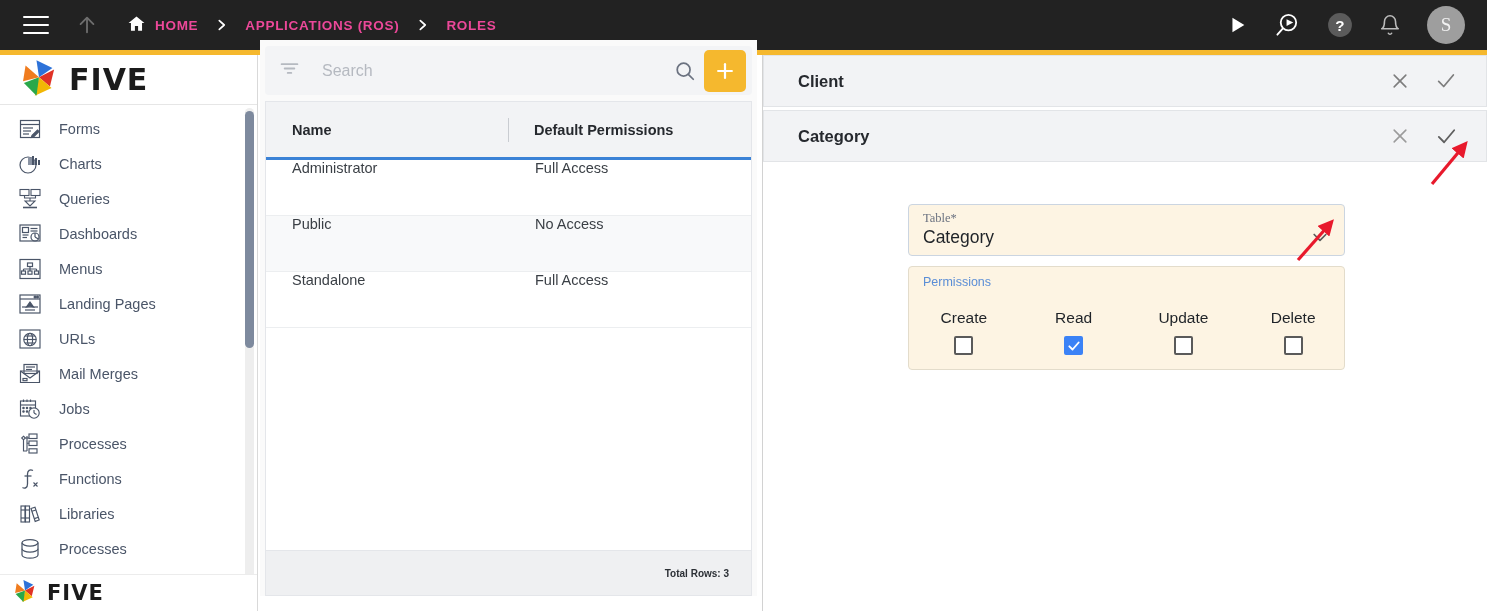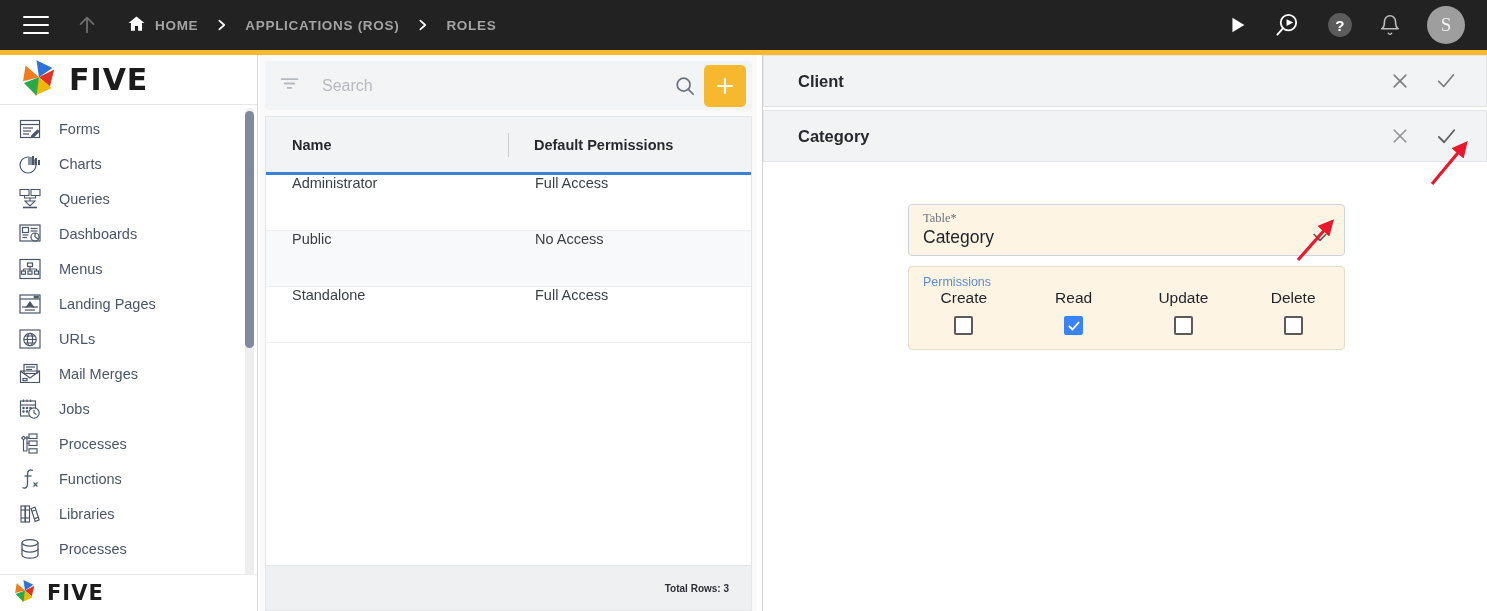--- a/index.html
+++ b/index.html
@@ -19,21 +19,21 @@
   .topbar-accent {
     position:absolute; left:0; top:50px; width:1487px; height:5px;
     background:#F5B82E;
   }
   .tb-icon { display:flex; align-items:center; justify-content:center; cursor:pointer; }
   .hamburger { width:26px; height:18px; margin-left:23px; flex-direction:column; justify-content:space-between; display:flex; }
   .hamburger span { display:block; width:26px; height:2.4px; background:#ffffff; border-radius:1px; }
   .up-arrow { margin-left:26px; width:24px; height:24px; }
   .home-group { display:flex; align-items:center; margin-left:28px; gap:9px; cursor:pointer;}
   .crumb-text {
-    color:#a3a3a3; font-size:13.5px; font-weight:bold; letter-spacing:0.7px;
+    color:#ec4899; font-size:13.5px; font-weight:bold; letter-spacing:0.7px;
   }
   .crumb-sep { margin:0 17px; display:flex; align-items:center; }
   .crumb-item { display:flex; align-items:center; cursor:pointer; }
   .topbar-right { margin-left:auto; display:flex; align-items:center; gap:26px; padding-right:22px; }
   .avatar {
     width:38px; height:38px; border-radius:50%; background:#9e9e9e;
     color:#f2f2f2; font-size:19px; display:flex; align-items:center; justify-content:center;
     cursor:pointer; font-family:"Liberation Serif", serif;
   }
 
@@ -62,21 +62,21 @@
   }
   .sb-thumb {
     position:absolute; left:0; top:3px; width:9px; height:237px;
     background:#7e8a9e; border-radius:5px; cursor:pointer;
   }
   .logo-footer { height:37px; display:flex; align-items:center; padding-left:12px; border-top:1px solid #ececec; flex:0 0 auto;}
   .logo-footer .logo-text { font-size:21px; }
 
   
   .listpanel {
-    position:absolute; left:260px; top:55px; width:497px; height:556px;
+    position:absolute; left:260px; top:40px; width:497px; height:556px;
     background:#fafafa; display:flex; flex-direction:column;
   }
   .searchrow {
     margin:6px 5px 4px 5px; height:49px; background:#f3f4f6;
     border-radius:4px; display:flex; align-items:center; padding:0 6px 0 14px;
   }
   .search-input {
     flex:1 1 auto; border:none; outline:none; background:transparent;
     font-size:16px; color:#4a4a4a; font-family:"Liberation Sans", sans-serif;
     padding-left:22px;
@@ -132,21 +132,21 @@
   }
   .field-label { font-size:12.5px; color:#6b7280;font-family:Liberation Serif, serif; }
   .field-label .req { color:#6b7280; }
   .field-value { font-size:17.5px; color:#1f2328; margin-top:1px; }
   .chev { position:absolute; right:14px; top:22px; cursor:pointer; }
   .perm-box {
     margin-top:10px; background:#fdf4e3; border:1px solid #e3dccb; border-radius:4px;
     padding:8px 10px 14px 14px;
   }
   .perm-legend { font-size:12.5px; color:#5b8ed6; }
-  .perm-cols { display:flex; margin-top:0;gap:28px; }
+  .perm-cols { display:flex; margin-top:20px;gap:28px; }
   .perm-col { flex:1 1 0; display:flex; flex-direction:column; align-items:center; gap:9px; }
   .perm-name { font-size:15.5px; color:#1f2328; }
   .cbox {
     width:19px; height:19px; border:2px solid #5a5a5a; border-radius:2px;
     background:#ffffff; cursor:pointer;
   }
   .cbox.checked {
     background:#3b82f6; border-color:#3b82f6;
     display:flex; align-items:center; justify-content:center;
   }

